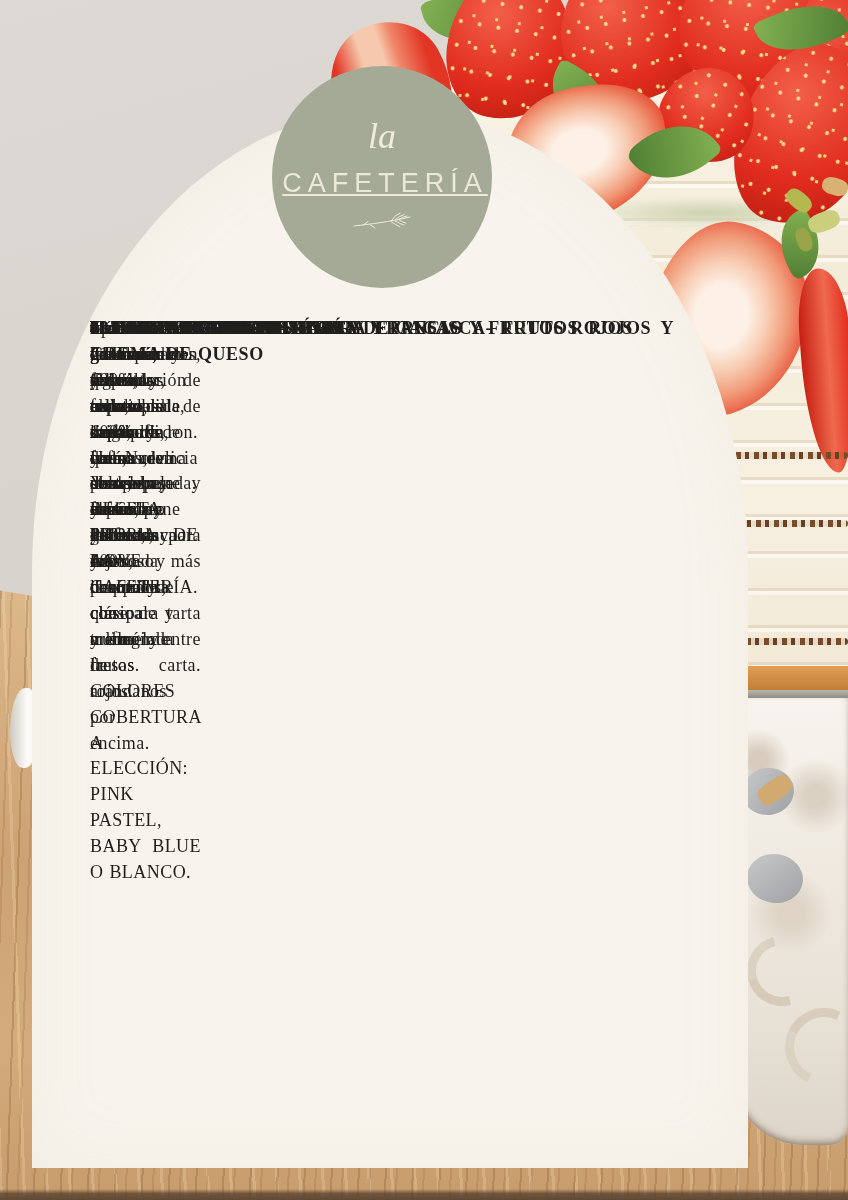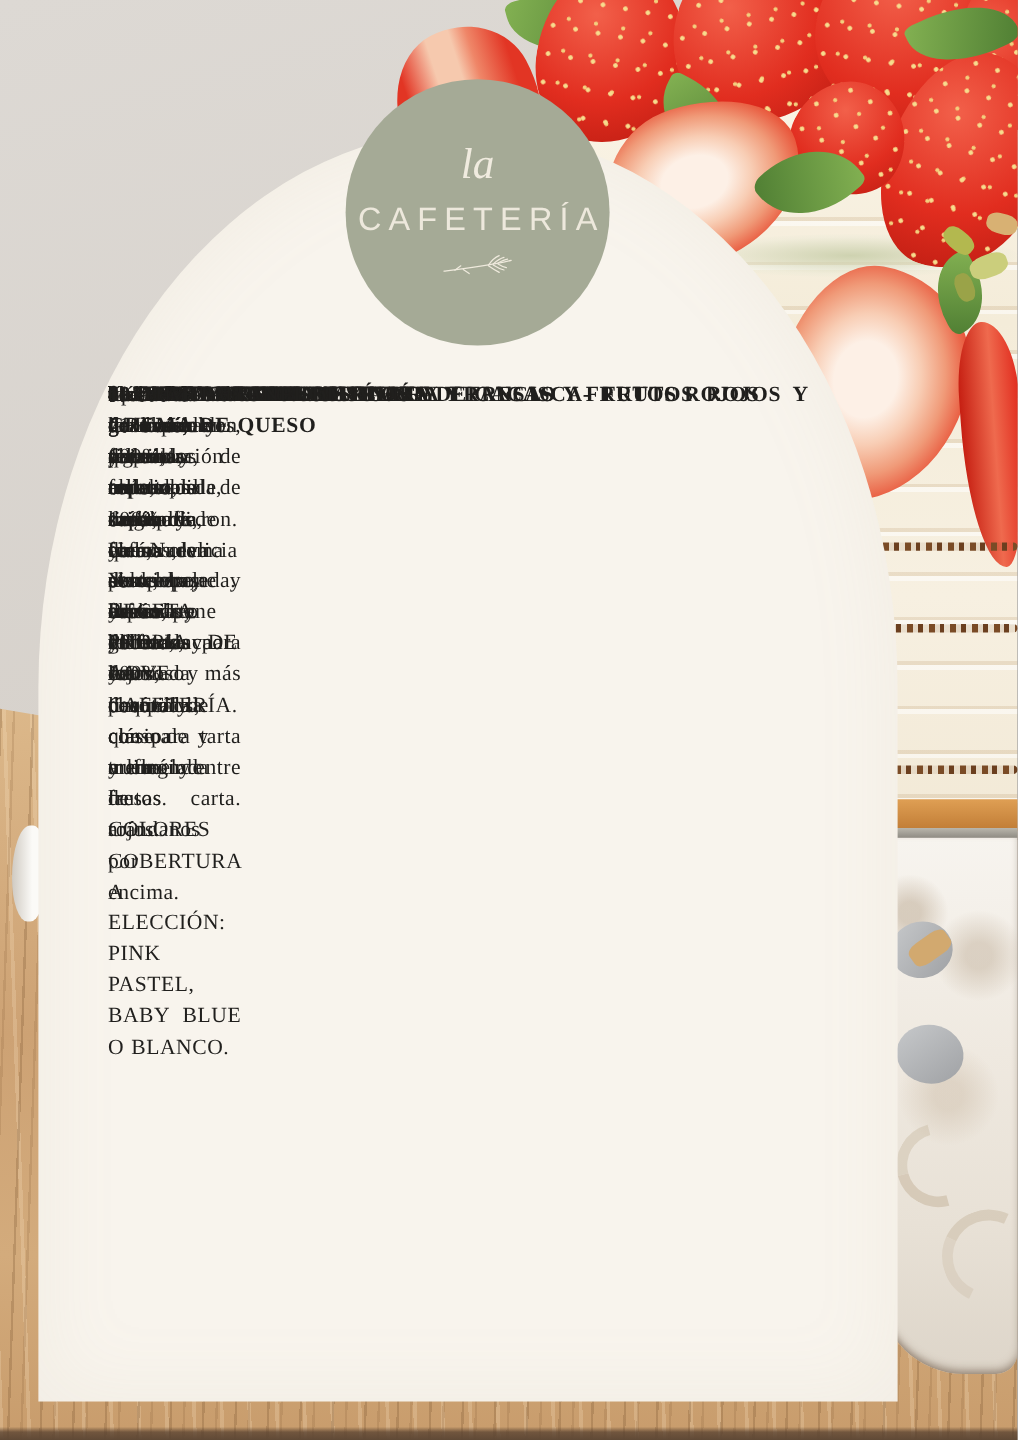--- a/index.html
+++ b/index.html
@@ -90,27 +90,27 @@
   .swirl.s1{left:14px;top:238px;width:70px;height:70px;border-bottom-color:rgba(198,182,158,.55);border-left-color:rgba(198,182,158,.4);transform:rotate(30deg);}
   .swirl.s2{left:52px;top:310px;width:78px;height:78px;border-top-color:rgba(198,182,158,.45);border-left-color:rgba(198,182,158,.3);transform:rotate(-20deg);}
   .stand-left{left:10px;top:688px;width:28px;height:80px;z-index:2;
         background:linear-gradient(90deg,#cfcac2,#fbfaf7 60%);
         border-radius:60% 40% 50% 50%;}
 
   
   .arch{left:32px;top:108px;width:716px;height:1060px;z-index:5;
         background:#f8f4ed;border-radius:358px 358px 0 0/465px 465px 0 0;
         box-shadow:inset 0 0 70px rgba(190,175,150,.10);}
-  .logo{left:288px;top:66px;width:220px;height:222px;z-index:6;border-radius:50%;
+  .logo{left:272px;top:66px;width:220px;height:222px;z-index:6;border-radius:50%;
         background:#a5aa96;text-align:center;color:#f0ebdf;}
   .logo-la{position:static;display:block;margin-top:52px;font-style:italic;
         font-size:36px;line-height:1;font-family:"Liberation Serif",serif;}
   .logo-name{position:static;display:block;margin-top:14px;
         font-family:"Liberation Sans",sans-serif;font-weight:400;font-size:27px;
-        letter-spacing:6px;text-indent:6px;opacity:.96;}
+        letter-spacing:6px;text-indent:6px;opacity:.96;text-decoration:underline;}
   .sprig{position:static;display:inline-block;margin-top:12px;}
 
   .menu{left:90px;top:316px;width:584px;z-index:6;
         font-size:18px;line-height:25.9px;color:#201f1d;text-align:justify;
         letter-spacing:.45px;word-spacing:1px;}
   .menu p{position:static;margin:0;}
   .item-name{font-weight:bold;letter-spacing:.55px;}
 </style>
 </head>
 <body>

